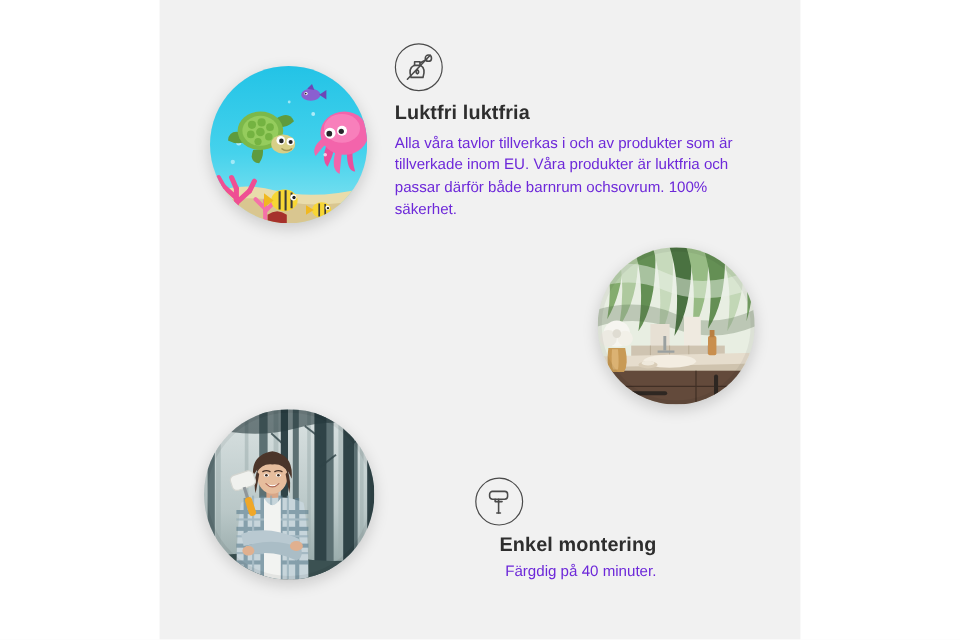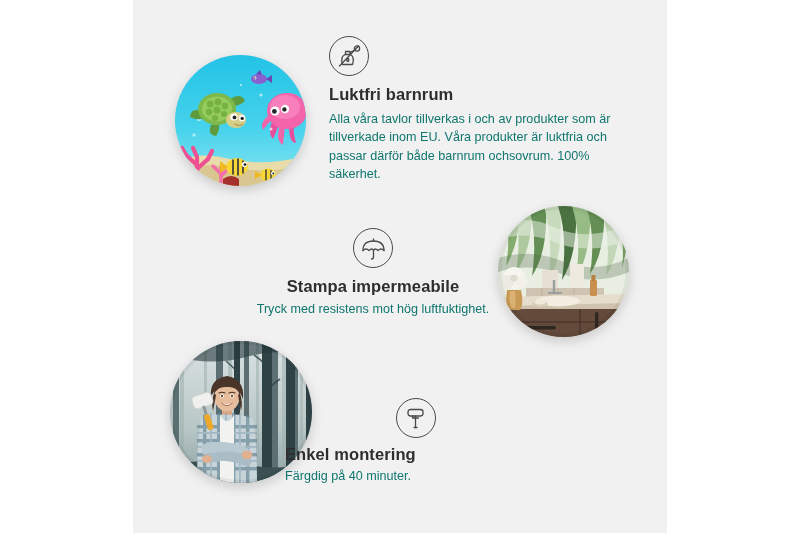--- a/index.html
+++ b/index.html
@@ -57,35 +57,35 @@
 
   .ftitle {
     font-size: 16.5px;
     font-weight: bold;
     color: #2e2e2e;
     letter-spacing: .1px;
   }
   .fbody {
     font-size: 12.6px;
     line-height: 1.45;
-    color: #0f766e;
+    color: #6d28d9;
   }
 
   
   #feature-odourless      { left: 196px; top: 36px; width: 295px; }
   #feature-odourless .ficon  { margin-bottom: 9px; }
   #feature-odourless .ftitle { margin-bottom: 6px; }
 
   
   #feature-waterproof     { left: 60px; top: 228px; width: 360px; text-align: center; }
   #feature-waterproof .ficon  { margin: 0 auto 9px auto; }
   #feature-waterproof .ftitle { margin-bottom: 4px; }
 
   
-  #feature-mounting       { left: 152px; top: 398px; width: 262px; text-align: left; }
+  #feature-mounting       { left: 152px; top: 398px; width: 262px; text-align: right; }
   #feature-mounting .ficon  { margin: 0 auto 7px auto; }
   #feature-mounting .ftitle { margin-bottom: 3px; }
 </style>
 </head>
 <body>
 
 <div id="page">
 
   <div id="stage">
 
@@ -386,42 +386,24 @@
 
           <path d="M14 9.5 L19.5 6.5"></path>
 
           <circle cx="21" cy="5.5" r="2.6"></circle>
 
           <path d="M11.8 15 Q9.6 17.4 11.8 18.6 Q14 17.4 11.8 15 Z"></path>
 
           <path d="M3.5 23 L22.5 3"></path>
         </svg>
       </div>
-      <div class="ftitle">Luktfri barnrum</div>
+      <div class="ftitle">Luktfri luktfria</div>
       <div class="fbody">Alla våra tavlor tillverkas i och av produkter som är tillverkade inom EU. Våra produkter är luktfria och passar därför både barnrum ochsovrum. 100% säkerhet.</div>
     </div>
 
-    <div class="feature" id="feature-waterproof">
-      <div class="ficon">
-        <svg width="25" height="25" viewBox="0 0 25 25" fill="none" stroke="#4a4a4a" stroke-width="1.3" stroke-linecap="round" stroke-linejoin="round">
-
-          <path d="M2 14.5 Q2 5 12.5 5 Q23 5 23 14.5"></path>
-
-          <path d="M2 14.5 Q5 11.5 8 14.5 Q11 11.5 12.5 14.5 Q14 11.5 17 14.5 Q20 11.5 23 14.5"></path>
-
-          <path d="M12.5 14.5 L12.5 21"></path>
-
-          <path d="M12.5 21 Q12.5 23 10.5 23"></path>
-
-          <path d="M12.5 5 L12.5 3"></path>
-        </svg>
-      </div>
-      <div class="ftitle">Stampa impermeabile</div>
-      <div class="fbody">Tryck med resistens mot hög luftfuktighet.</div>
-    </div>
 
     <div class="feature" id="feature-mounting">
       <div class="ficon">
         <svg width="25" height="25" viewBox="0 0 25 25" fill="none" stroke="#4a4a4a" stroke-width="1.3" stroke-linecap="round" stroke-linejoin="round">
 
           <rect x="4" y="3.5" width="15" height="6.5" rx="2.4"></rect>
 
           <path d="M11.5 10 L11.5 13"></path>
           <path d="M8.6 10 L8.6 12 L14.4 12"></path>
 

